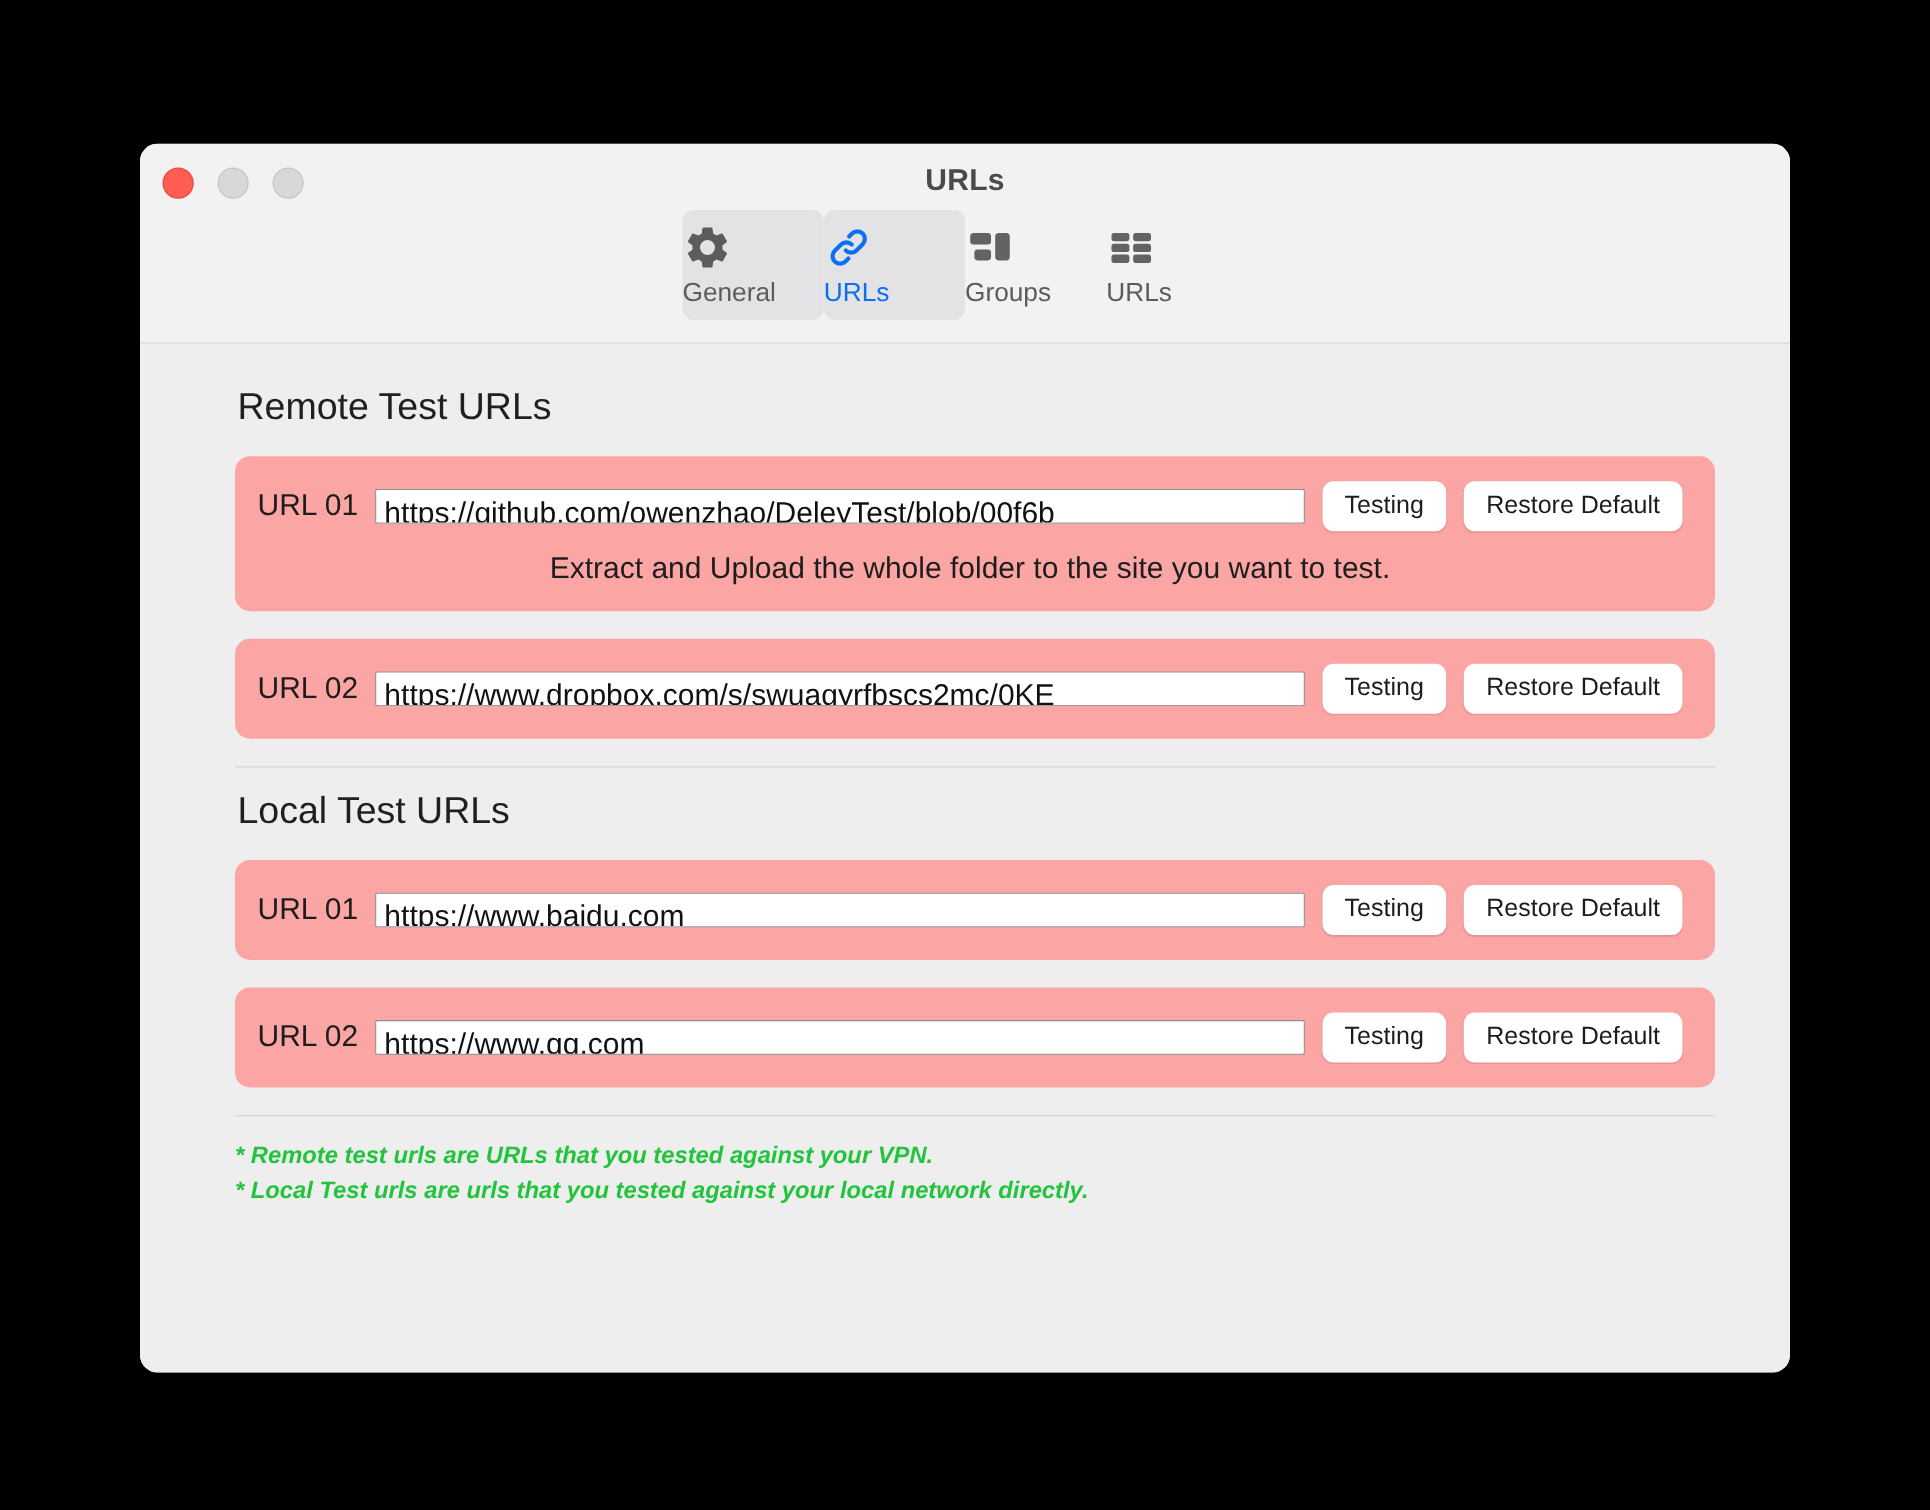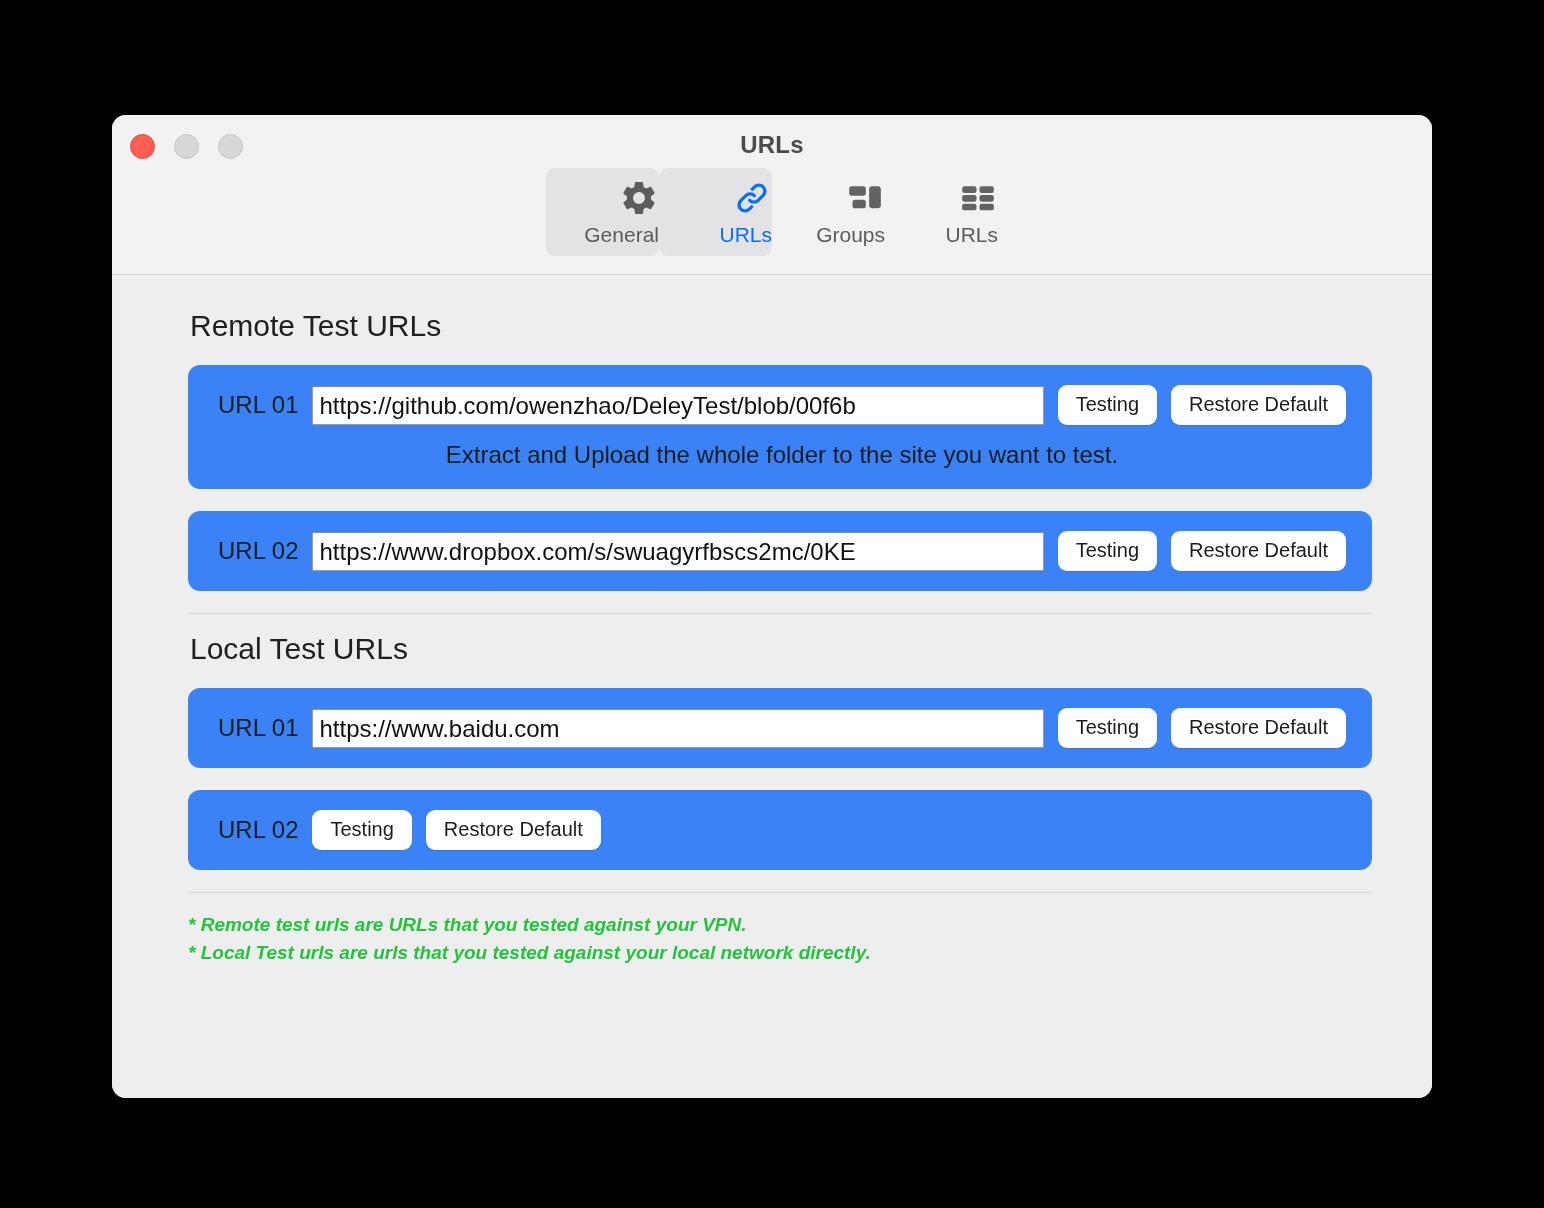--- a/index.html
+++ b/index.html
@@ -63,21 +63,21 @@
     justify-content: center;
     align-items: flex-start;
     gap: 0px;
   }
   .tab {
     width: 113px;
     padding: 10px 0 9px 0;
     border-radius: 9px;
     display: flex;
     flex-direction: column;
-    align-items: flex-end;
+    align-items: flex-start;
     gap: 5px;
     cursor: default;
   }
   .tab.selected-bg { background: #e3e3e5; }
   .tab-icon {
     height: 40px;
     display: flex;
     align-items: center;
     justify-content: center;
   }
@@ -96,38 +96,38 @@
   }
 
   .section-title {
     font-size: 30px;
     color: #202020;
     margin: 0 0 22px 2px;
     font-weight: normal;
   }
 
   .url-row {
-    background: #3b82f6;
+    background: #fca5a5;
     border-radius: 12px;
-    padding: 20px 26px 20px 30px;
+    padding: 20px 26px 20px 18px;
     margin-bottom: 22px;
   }
   .url-line {
     display: flex;
     align-items: center;
     gap: 14px;
   }
   .url-label {
     font-size: 24px;
     color: #1d1d1d;
     white-space: nowrap;
   }
   .url-input {
     flex: 1 1 auto;
-    height: 39px;
+    height: 28px;
     background: #ffffff;
     border: 1px solid #9b9b9b;
     border-top-color: #8e8e8e;
     border-radius: 2px;
     font-size: 24px;
     font-family: "Liberation Sans", sans-serif;
     color: #111111;
     padding: 0 6px;
     line-height: 38px;
     overflow: hidden;
@@ -281,20 +281,21 @@
         <span class="url-label">URL 01</span>
         <div class="url-input">https://www.baidu.com</div>
         <button class="btn">Testing</button>
         <button class="btn">Restore Default</button>
       </div>
     </div>
 
     <div class="url-row">
       <div class="url-line">
         <span class="url-label">URL 02</span>
+        <div class="url-input">https://www.qq.com</div>
         <button class="btn">Testing</button>
         <button class="btn">Restore Default</button>
       </div>
     </div>
 
     <div class="divider"></div>
 
     <div class="footer-notes">
       <div class="note">* Remote test urls are URLs that you tested against your VPN.</div>
       <div class="note">* Local Test urls are urls that you tested against your local network directly.</div>

